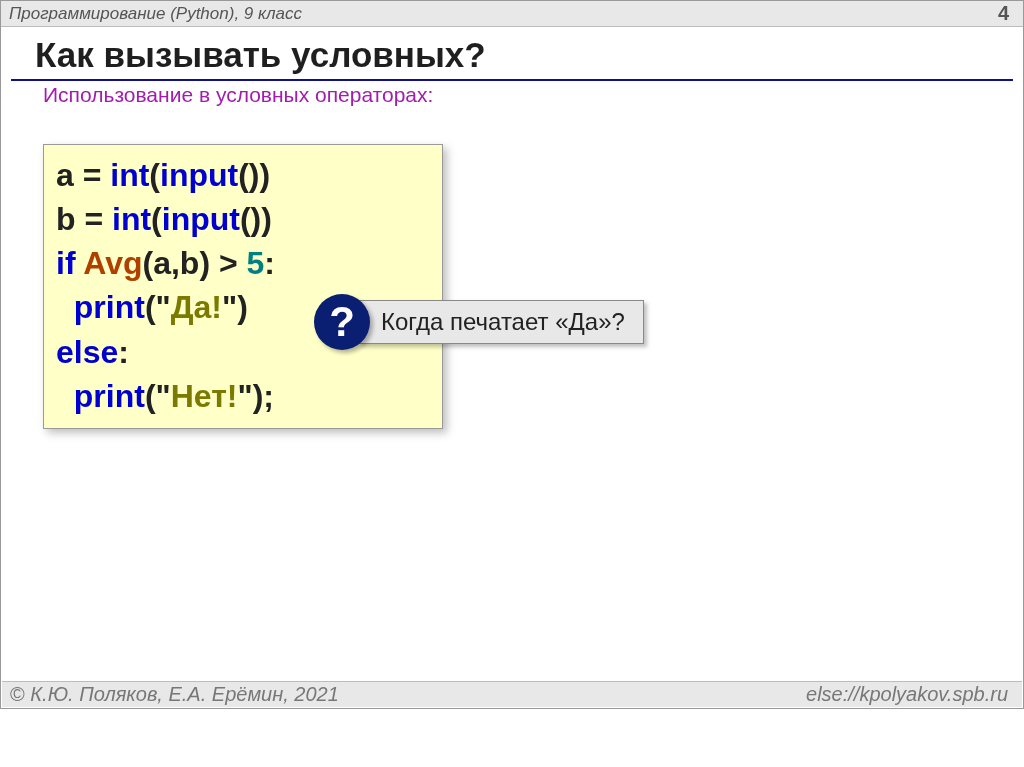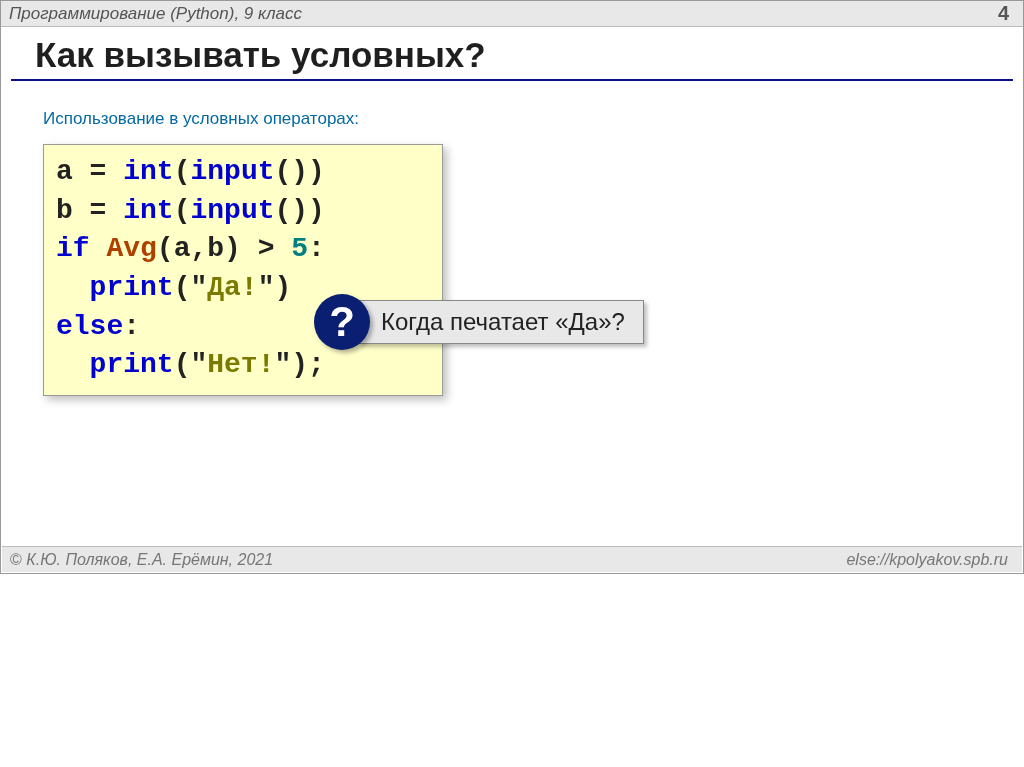--- a/index.html
+++ b/index.html
@@ -4,21 +4,21 @@
 <style>
   * { box-sizing: border-box; }
   html, body {
     margin: 0; padding: 0;
     width: 1024px; height: 767px;
     font-family: Arial, Helvetica, sans-serif;
     background: #fff;
     overflow: hidden;
   }
   .slide {
-    width: 1024px; height: 574px;
+    width: 1024px; height: 709px;
     border: 1px solid #999;
     position: relative;
     background: #fff;
   }
   .header-bar {
     height: 26px;
     background: #e8e8e8;
     border-bottom: 1px solid #bcbcbc;
     display: flex;
     align-items: center;
@@ -40,36 +40,36 @@
     font-size: 35px;
     font-weight: 800;
     color: #1f1f1f;
   }
   .title-rule {
     margin: 0 10px 0 10px;
     border: none;
     border-top: 2.5px solid #10108a;
   }
   .subtitle {
-    margin: 28px 0 6px 42px;
-    font-size: 17px;
-    color: #0369a1;
+    margin: 2px 0 6px 42px;
+    font-size: 21px;
+    color: #a21caf;
   }
   .code-wrap {
     position: absolute;
     left: 42px; top: 143px;
     filter: drop-shadow(4px 4px 4px rgba(0,0,0,0.25));
   }
   .code-box {
     background: #ffffc8;
     border: 1px solid #999;
     padding: 8px 16px 10px 12px;
     width: 400px;
-    font-family: Liberation Mono, monospace;
-    font-size: 28px;
+    font-family: Liberation Sans, sans-serif;
+    font-size: 32px;
     font-weight: 700;
     line-height: 1.38;
     white-space: pre;
     color: #222;
   }
   .tok-var  { color: #222; }
   .tok-op   { color: #222; }
   .tok-kw   { color: #0000d0; }
   .tok-func { color: #b04000; }
   .tok-num  { color: #008080; }
@@ -116,21 +116,21 @@
     position: absolute;
     left: 1px; right: 1px; bottom: 1px;
     height: 26px;
     background: #e8e8e8;
     border-top: 1px solid #bcbcbc;
     display: flex;
     align-items: center;
     justify-content: space-between;
     padding: 0 14px 0 8px;
     font-style: italic;
-    font-size: 16px;
+    font-size: 20px;
     color: #777;
   }
   .footer-left .copy { font-style: normal; }
 </style>
 </head>
 <body>
 
 <div class="slide">
 
   <div class="header-bar">

